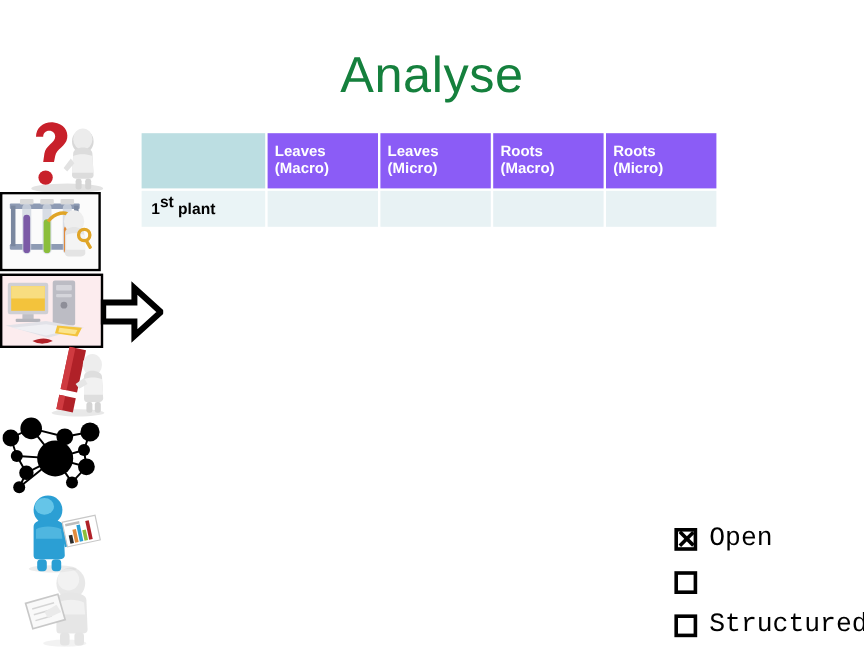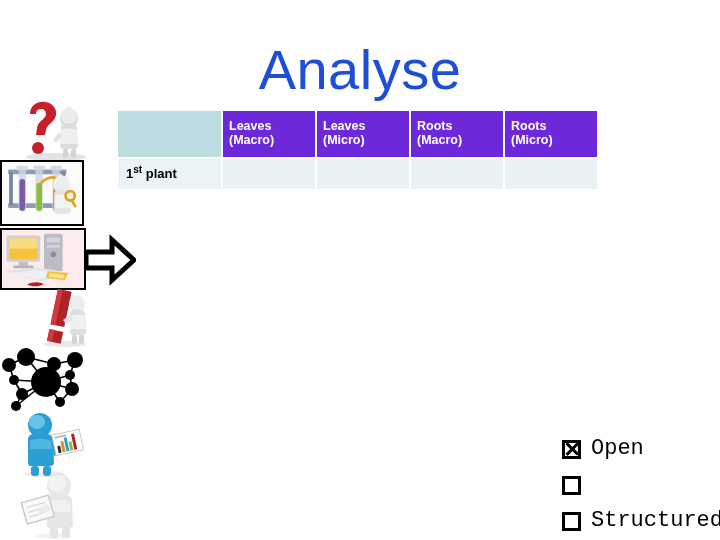--- a/index.html
+++ b/index.html
@@ -16,23 +16,23 @@
     -webkit-font-smoothing: antialiased;
   }
 
   
   #slide-title {
     position: absolute;
     left: 0;
     top: 42px;
     width: 720px;
     text-align: center;
-    font-size: 56px;
+    font-size: 42px;
     font-weight: 400;
-    color: #1d4ed8;
+    color: #15803d;
     letter-spacing: 0.5px;
     line-height: 1;
   }
 
   
   #analysis-table {
     position: absolute;
     left: 116px;
     top: 109px;
     width: 483px;
@@ -42,21 +42,21 @@
   }
   #analysis-table td, #analysis-table th {
     padding: 0;
     margin: 0;
     vertical-align: top;
   }
   .col-label { width: 103px; }
   .col-data  { width: 92px;  }
 
   .hdr-cell {
-    background: #6d28d9;
+    background: #8b5cf6;
     height: 46px;
     color: #ffffff;
     font-size: 12.5px;
     font-weight: bold;
     line-height: 14px;
     padding: 8px 0 0 6px !important;
     box-sizing: border-box;
     text-align: left;
   }
   .hdr-blank {
@@ -67,21 +67,21 @@
     background: #eaf4f6;
     height: 30px;
     font-size: 13px;
     font-weight: bold;
     color: #000000;
     padding: 7px 0 0 8px !important;
     box-sizing: border-box;
     white-space: nowrap;
   }
   .row-label sup {
-    font-size: 10px;
+    font-size: 13px;
     vertical-align: super;
     line-height: 0;
   }
   .data-cell {
     background: #e8f2f4;
     height: 30px;
   }
 
   
   #checkbox-group {

